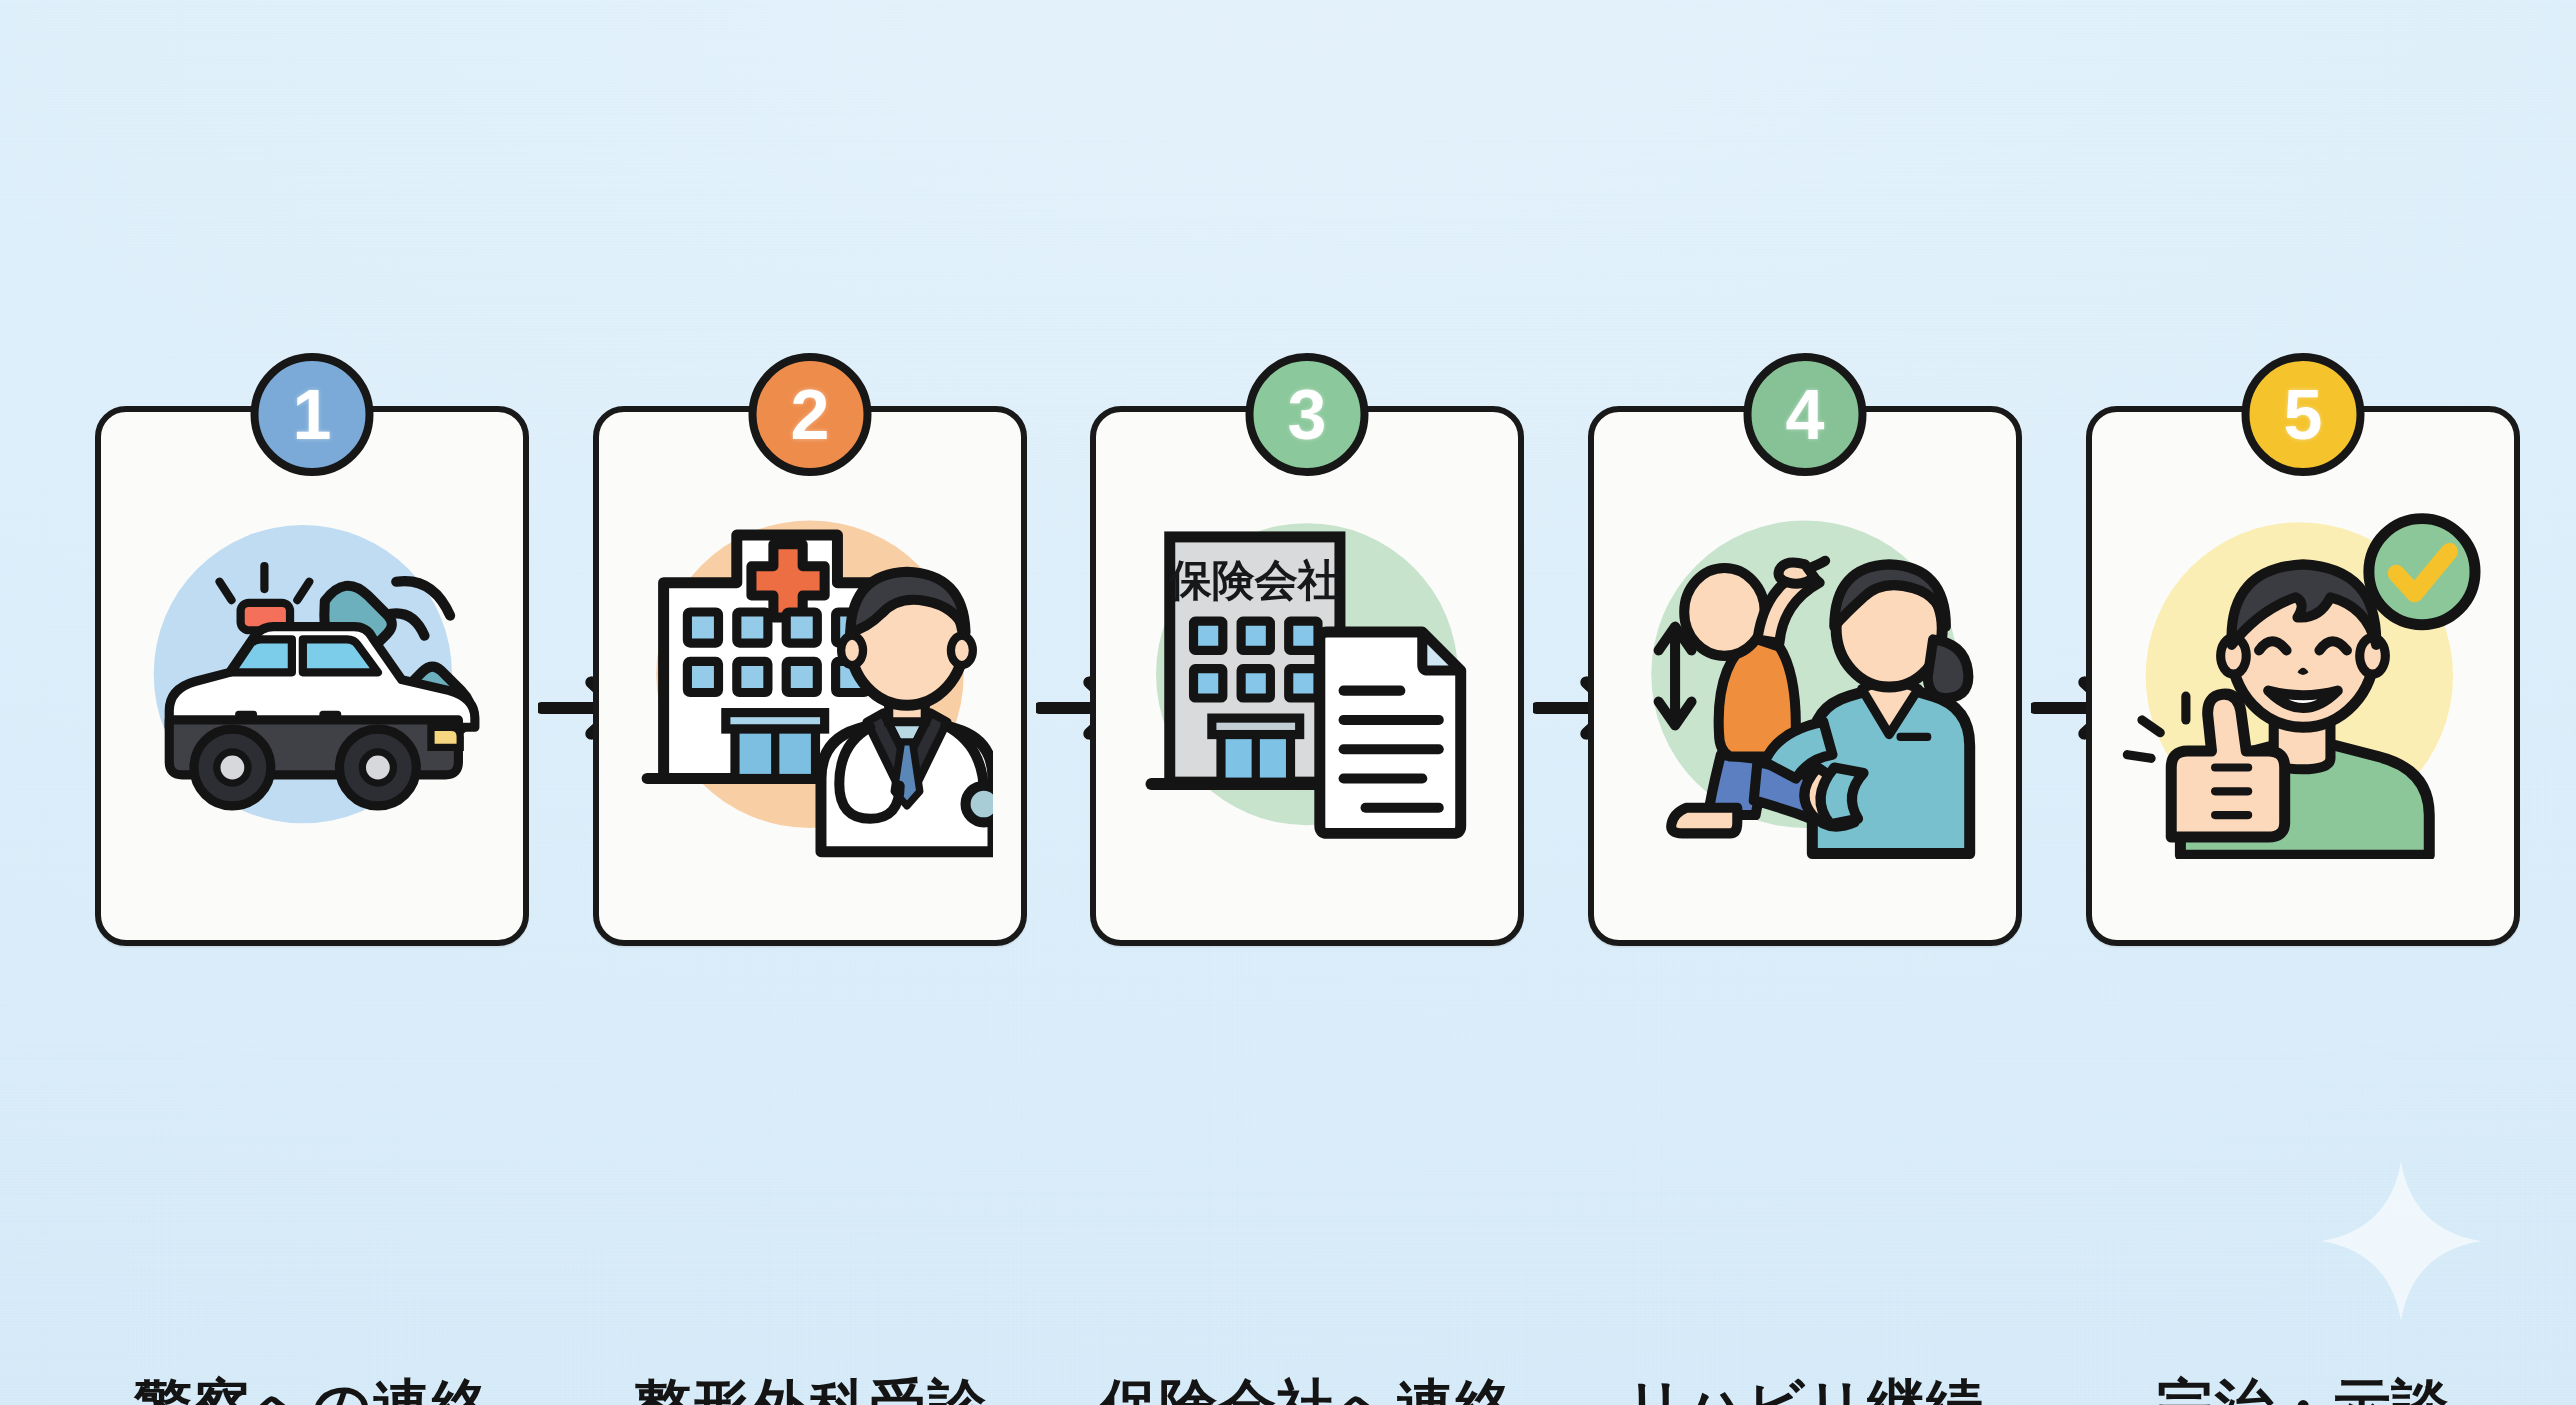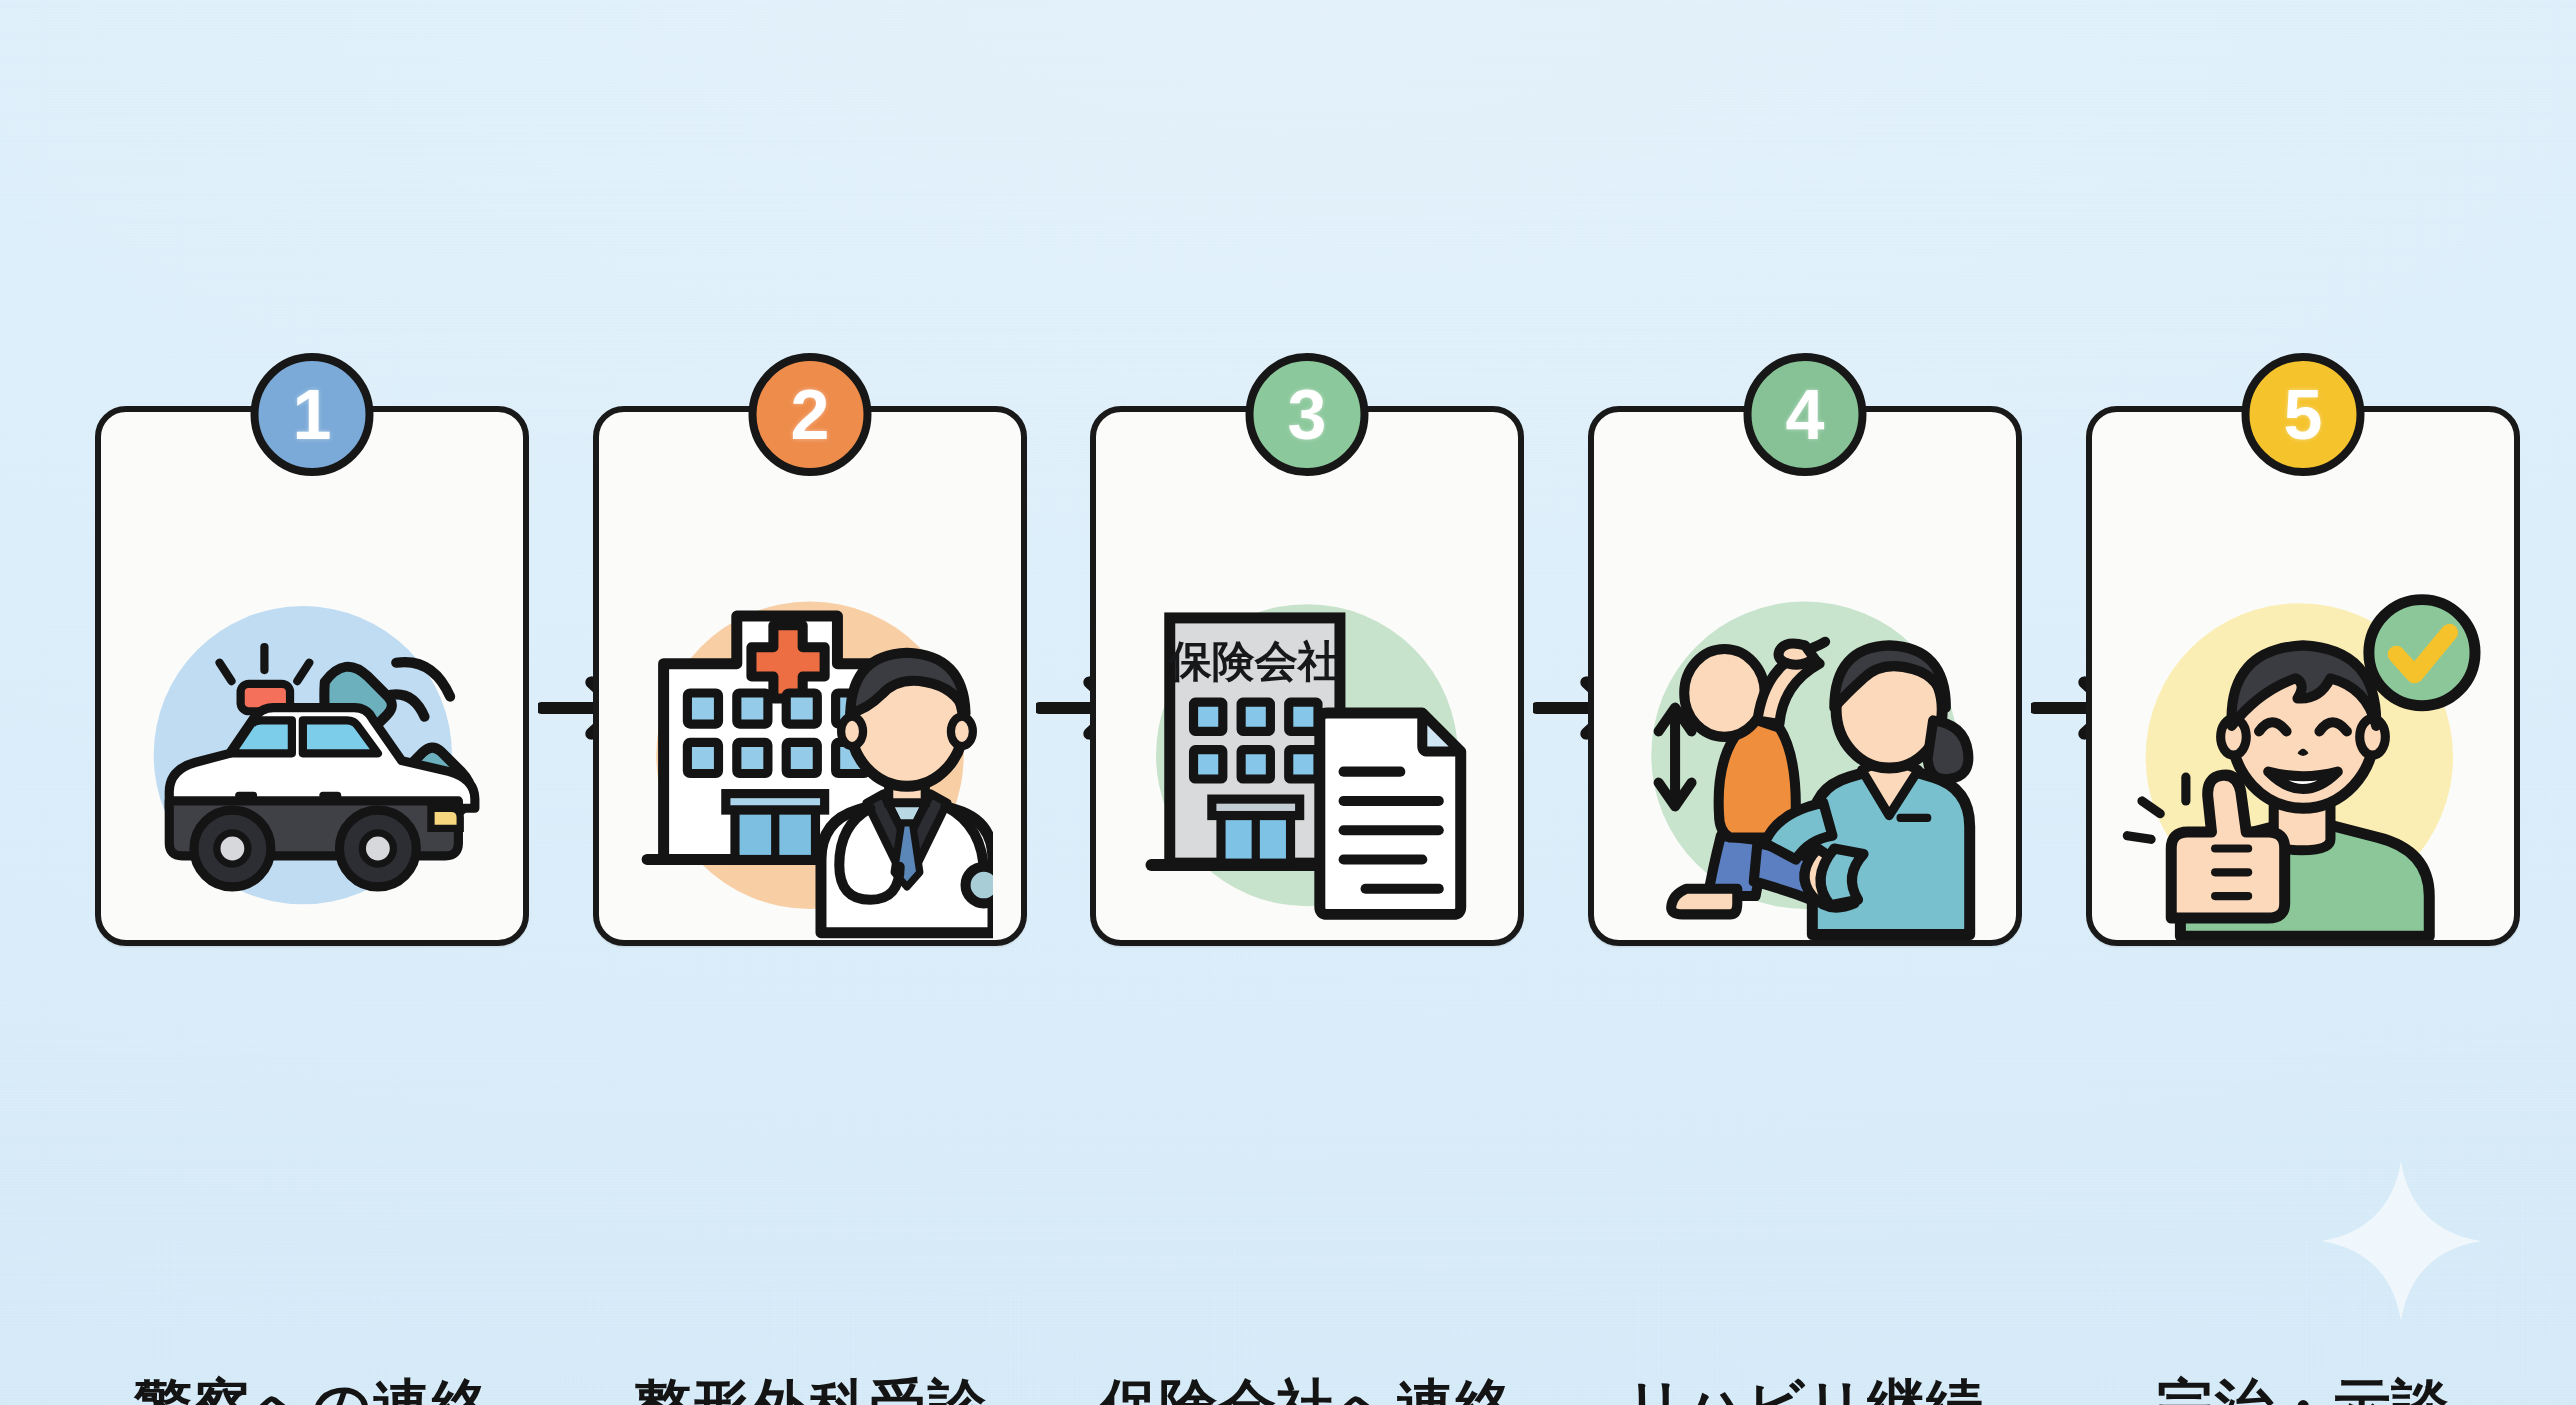--- a/index.html
+++ b/index.html
@@ -57,21 +57,21 @@
     background: #fbfbfa;
     border: 6.4px solid #191919;
     border-radius: 31px;
     box-sizing: border-box;
     box-shadow: 0 1.8px 0 rgba(0,0,0,.06);
   }
   .card-art {
     position: absolute;
     inset: 0;
     display: flex;
-    align-items: flex-end;
+    align-items: center;
     justify-content: center;
   }
   .card-art svg { display: block; }
 
   .badge {
     position: absolute;
     top: -59px;
     left: 50%;
     transform: translateX(-50%);
     width: 123px;

